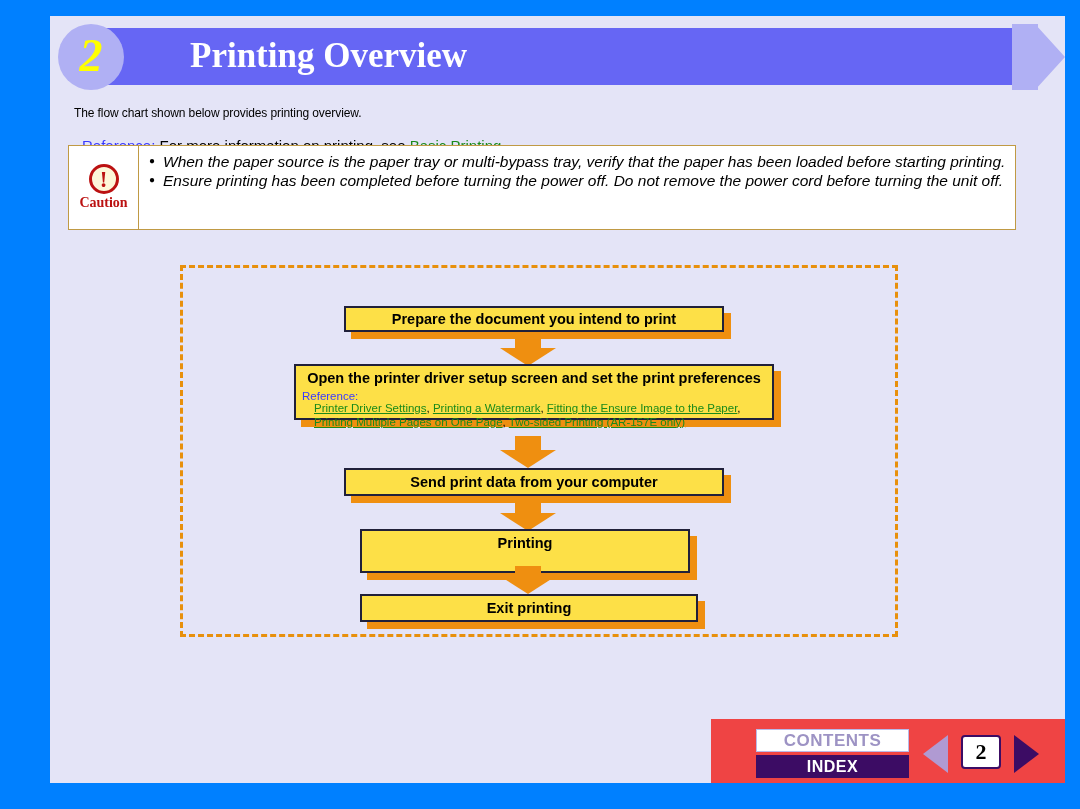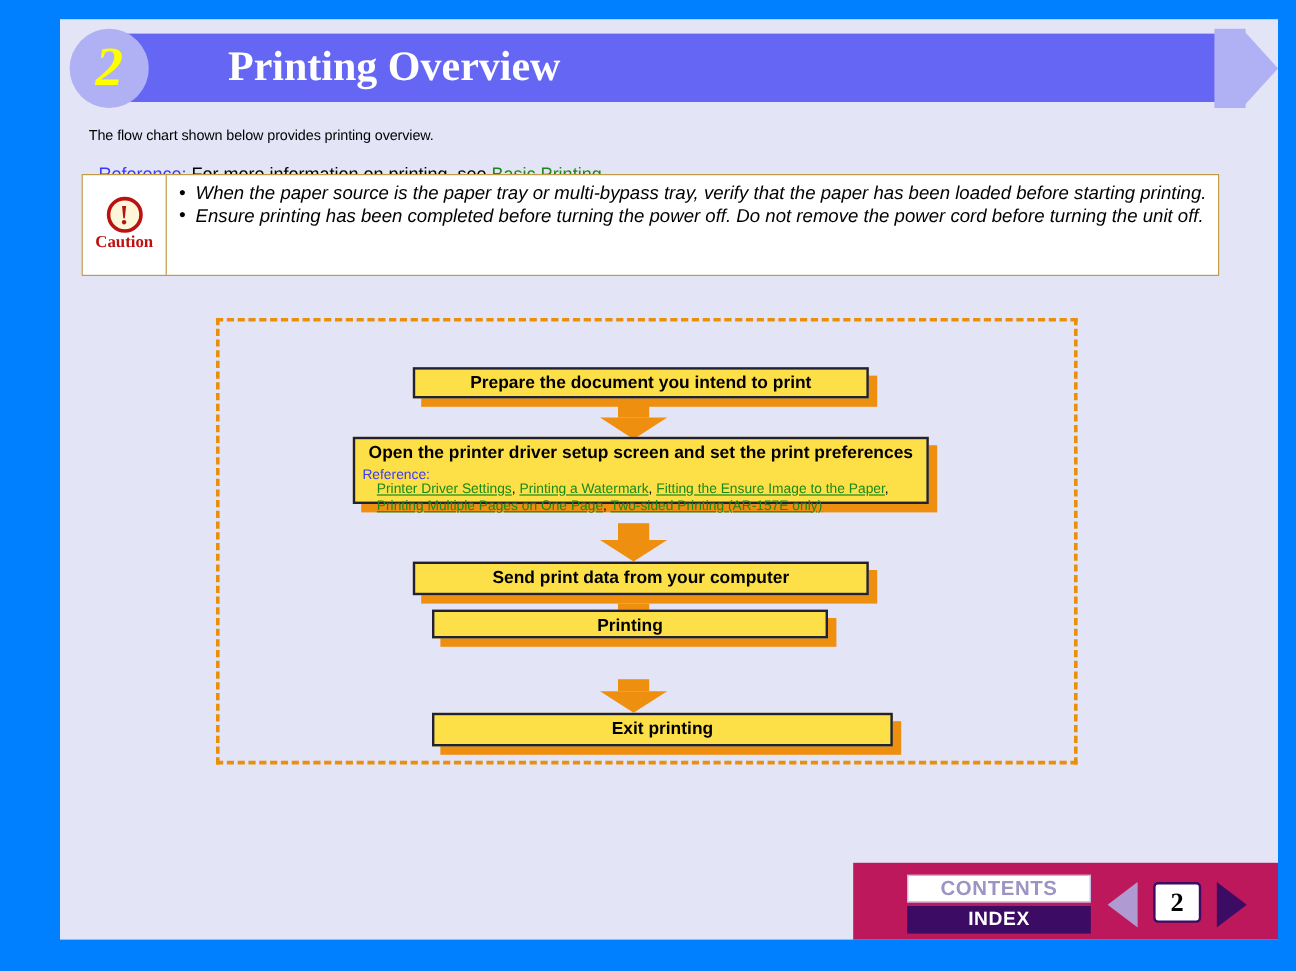--- a/index.html
+++ b/index.html
@@ -198,24 +198,24 @@
 
   #fbox1 { left: 294px; top: 290px; width: 380px; height: 26px; }
   #fbox1 .fbox-title { line-height: 23px; }
 
   #fbox2 { left: 244px; top: 348px; width: 480px; height: 56px; padding: 2px 4px 0 4px; }
   #fbox2 .fbox-title { line-height: 20px; }
 
   #fbox3 { left: 294px; top: 452px; width: 380px; height: 28px; }
   #fbox3 .fbox-title { line-height: 25px; }
 
-  #fbox4 { left: 310px; top: 492px; width: 330px; height: 24px; }
+  #fbox4 { left: 310px; top: 513px; width: 330px; height: 44px; }
   #fbox4 .fbox-title { line-height: 25px; }
 
-  #fbox5 { left: 310px; top: 578px; width: 384px; height: 28px; }
+  #fbox5 { left: 310px; top: 578px; width: 338px; height: 28px; }
   #fbox5 .fbox-title { line-height: 25px; }
 
   
   .fb2-ref-label {
     font-size: 11.5px;
     color: #3a3aff;
     margin-top: 2px;
     padding-left: 2px;
   }
   .fb2-links {
@@ -253,21 +253,21 @@
   #arrow3 { left: 450px; top: 487px; }
   #arrow3 .shaft { height: 10px; }
   #arrow4 { left: 450px; top: 550px; }
   #arrow4 .shaft { height: 10px; }
 
   
   #nav-panel {
     position: absolute;
     left: 661px; top: 703px;
     width: 354px; height: 64px;
-    background: #be185d;
+    background: #ef4444;
   }
   #btn-contents {
     position: absolute;
     left: 45px; top: 10px;
     width: 153px; height: 23px;
     background: #ffffff;
     border: 1px solid #b9b9e8;
     box-sizing: border-box;
     text-align: center;
     line-height: 21px;

